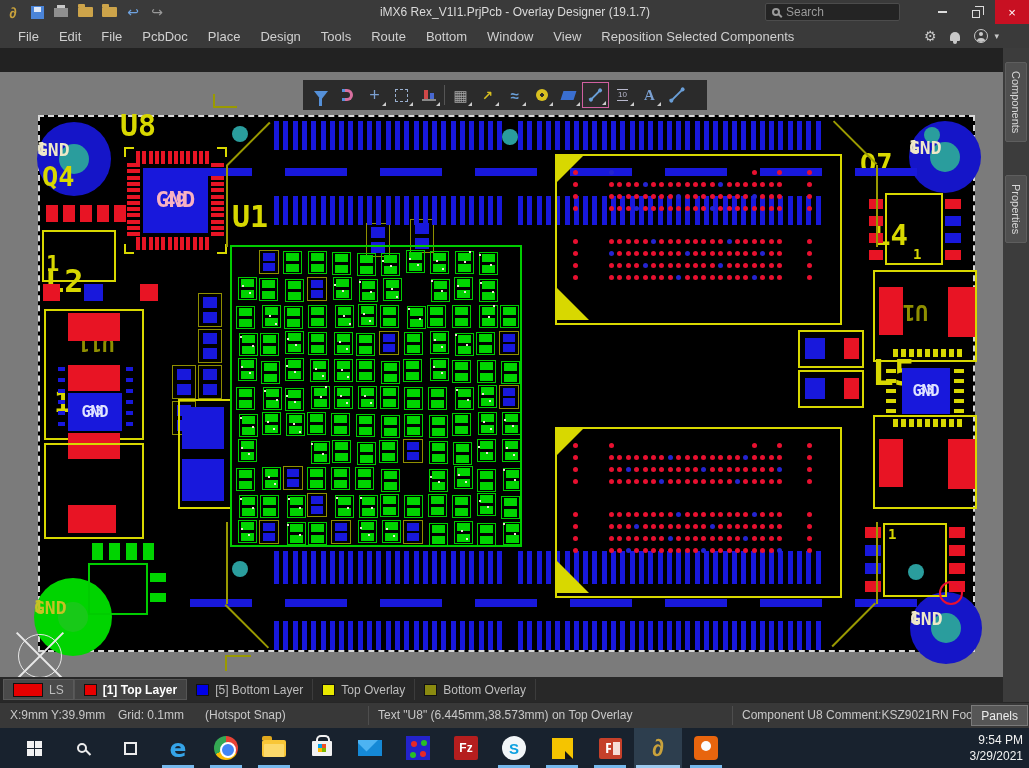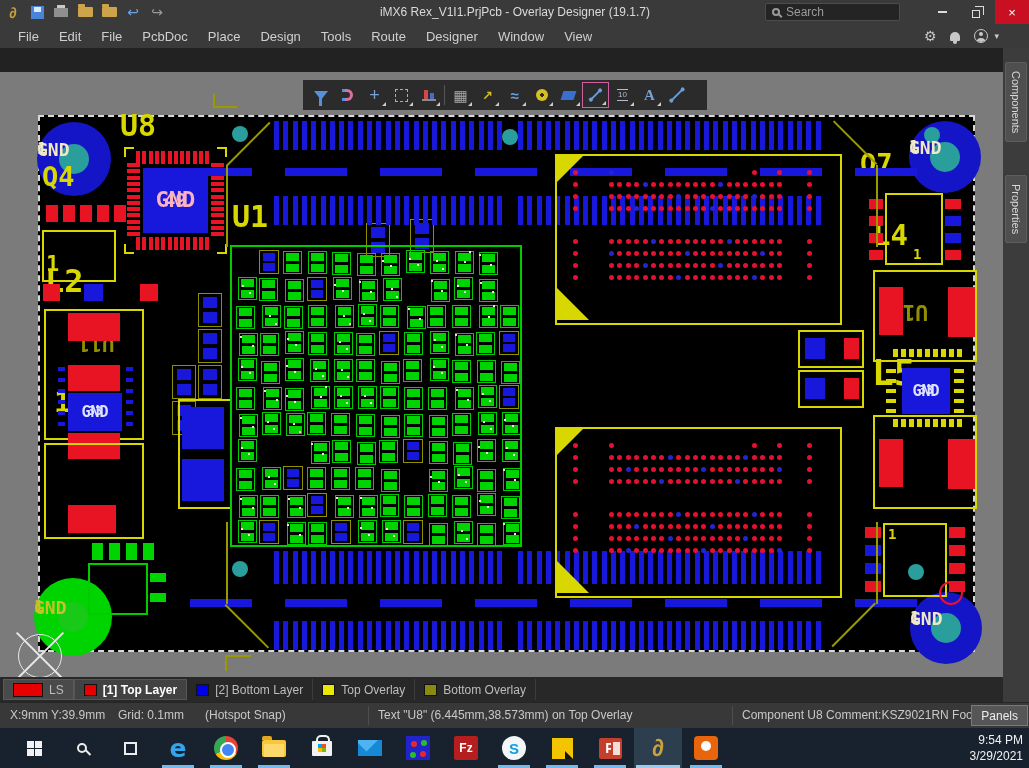--- a/index.html
+++ b/index.html
@@ -215,23 +215,24 @@
   <div id="menu-bar">
     <span id="menu-items" style="display:flex;align-items:center;padding-left:8px;">
         <span class="menu-item">File</span>
         <span class="menu-item">Edit</span>
         <span class="menu-item">File</span>
         <span class="menu-item">PcbDoc</span>
         <span class="menu-item">Place</span>
         <span class="menu-item">Design</span>
         <span class="menu-item">Tools</span>
         <span class="menu-item">Route</span>
-        <span class="menu-item">Designer</span>
+        <span class="menu-item">Bottom</span>
         <span class="menu-item">Window</span>
         <span class="menu-item">View</span>
+        <span class="menu-item">Reposition Selected Components</span>
       </span>
     <span id="menu-right">
       <span class="gear">⚙</span>
       <span class="bell"></span>
       <span class="avatar"></span>
       <span class="caret">▾</span>
     </span>
   </div>
 
 
@@ -1615,21 +1616,21 @@
       <span class="layer-tab ls">
         <span class="swatch wide" style="background: rgb(232, 0, 0);"></span>
         <span>LS</span>
       </span>
       <span class="layer-tab active">
         <span class="swatch" style="background: rgb(232, 0, 0);"></span>
         <span>[1] Top Layer</span>
       </span>
       <span class="layer-tab">
         <span class="swatch" style="background: rgb(0, 0, 232);"></span>
-        <span>[2] Bottom Layer</span>
+        <span>[5] Bottom Layer</span>
       </span>
       <span class="layer-tab">
         <span class="swatch" style="background: rgb(232, 232, 0);"></span>
         <span>Top Overlay</span>
       </span>
       <span class="layer-tab">
         <span class="swatch" style="background: rgb(138, 138, 16);"></span>
         <span>Bottom Overlay</span>
       </span>
     </div>

